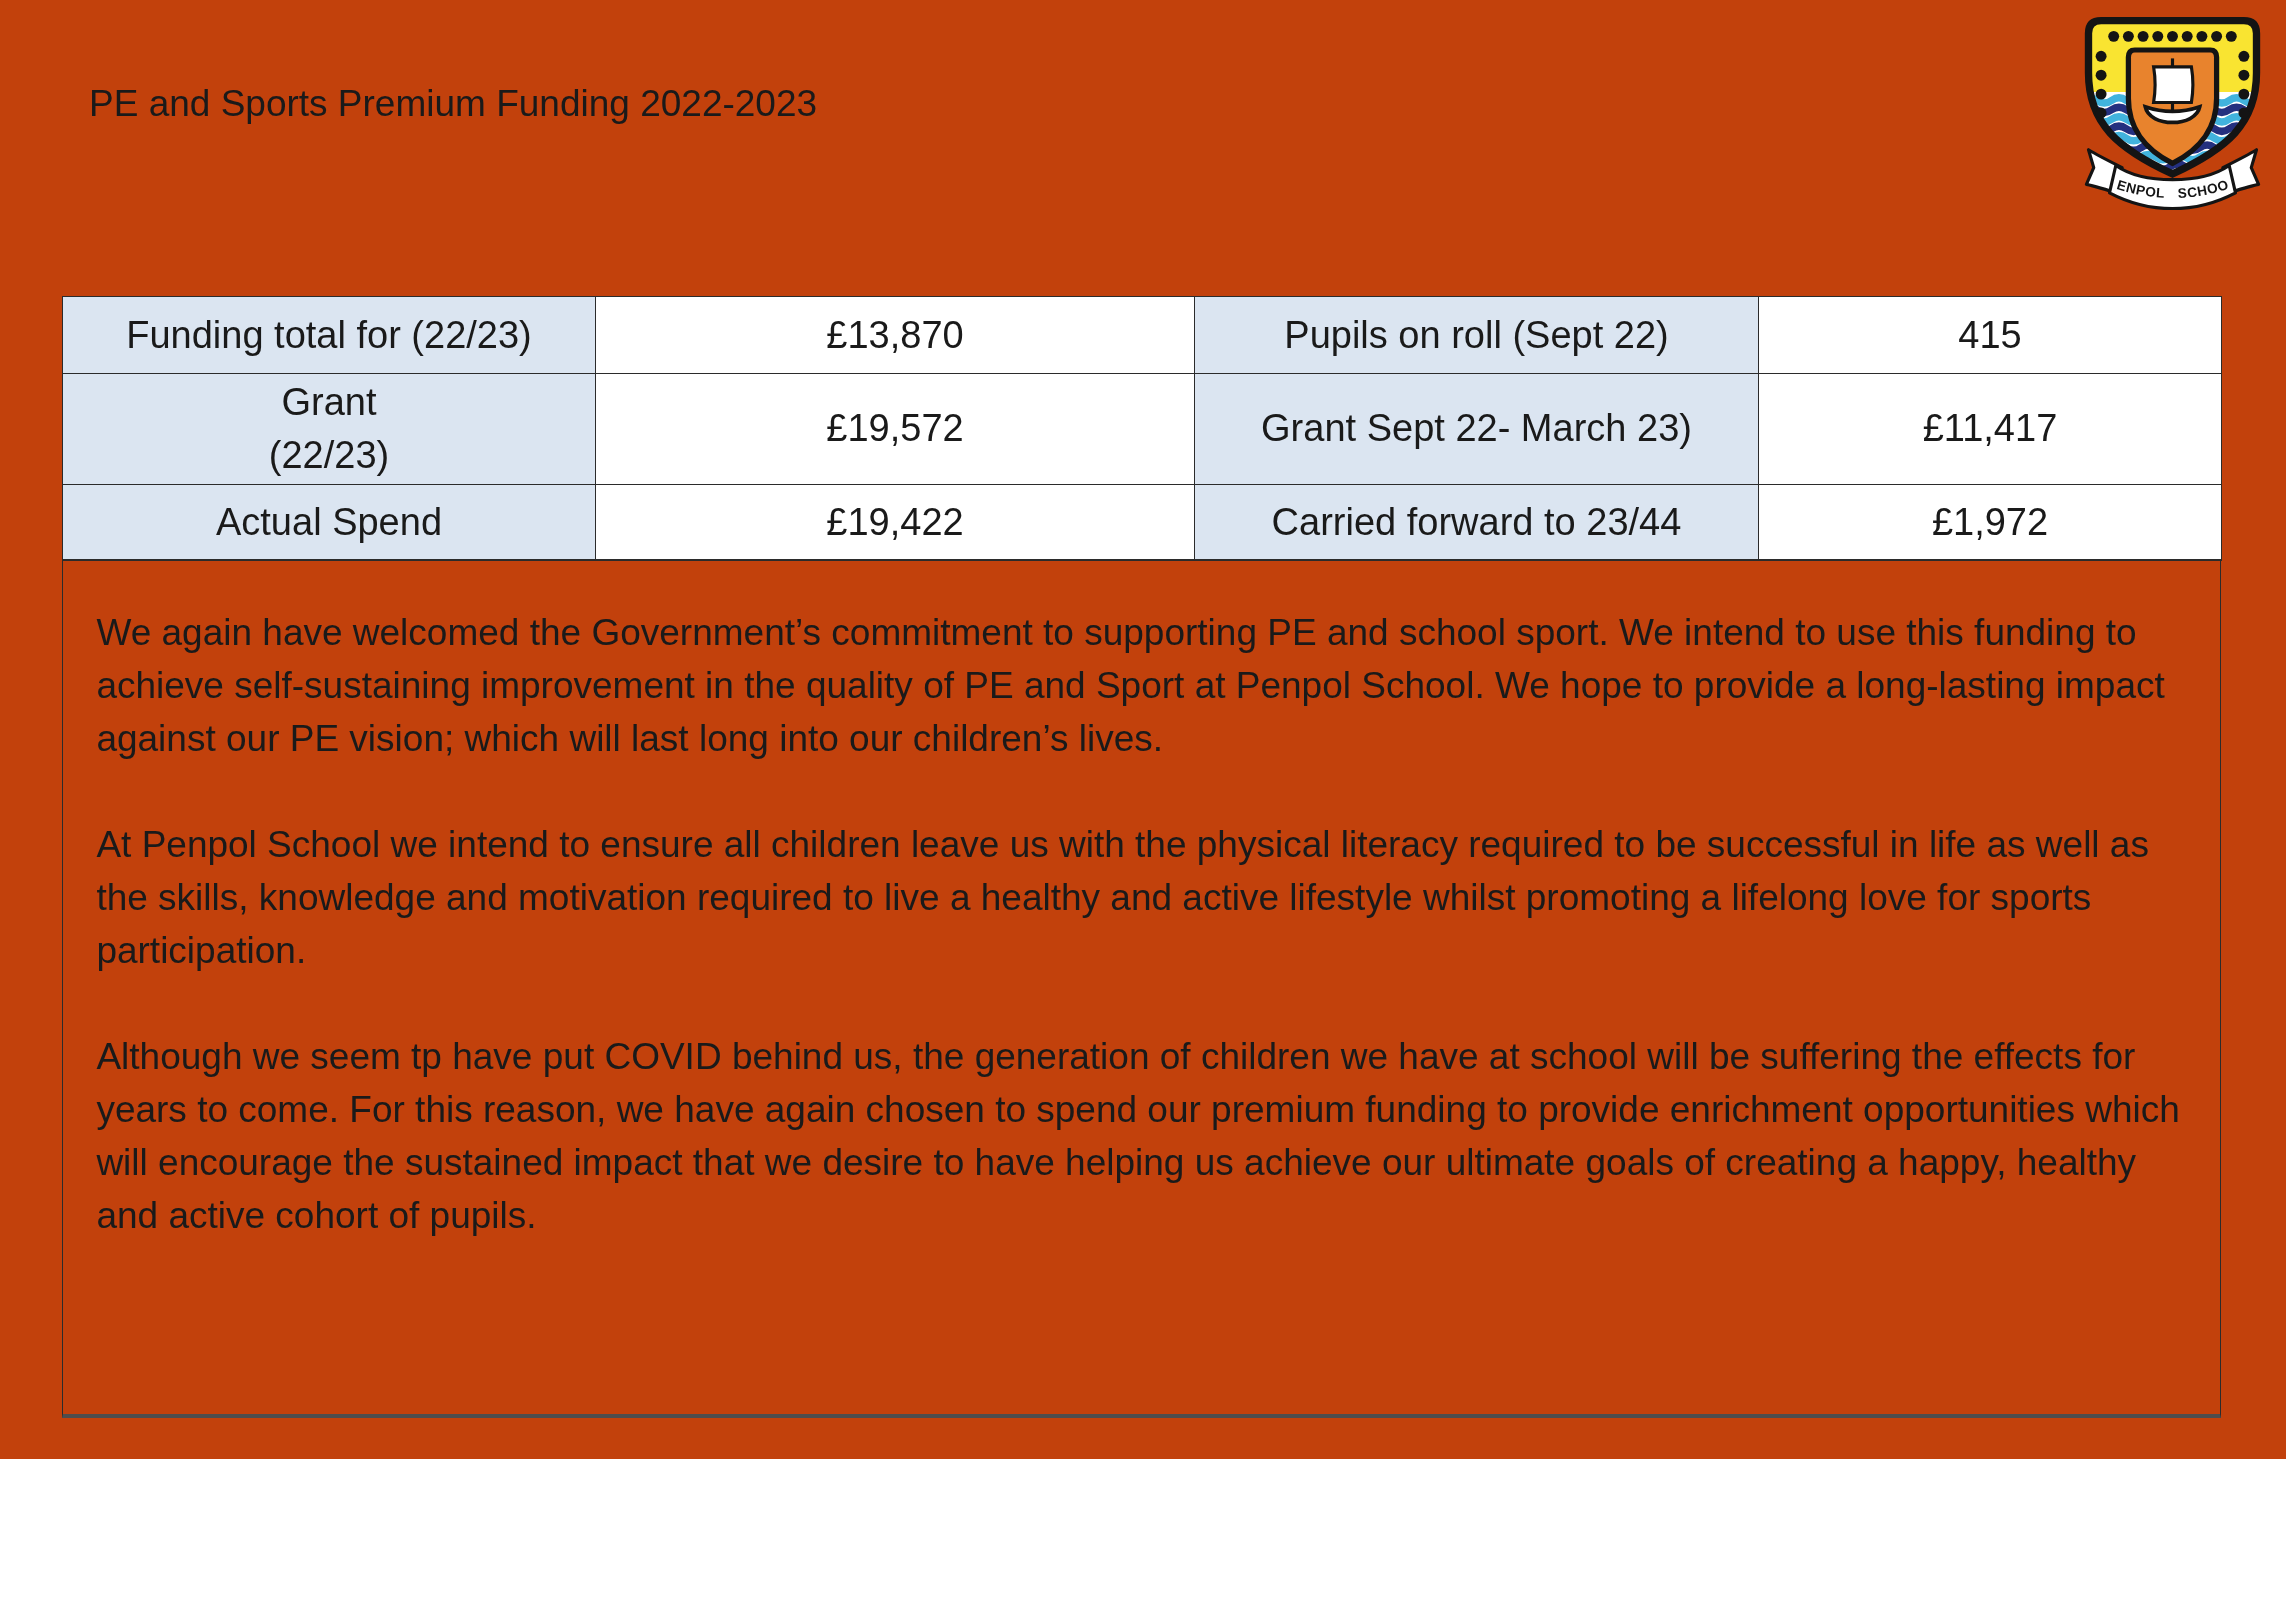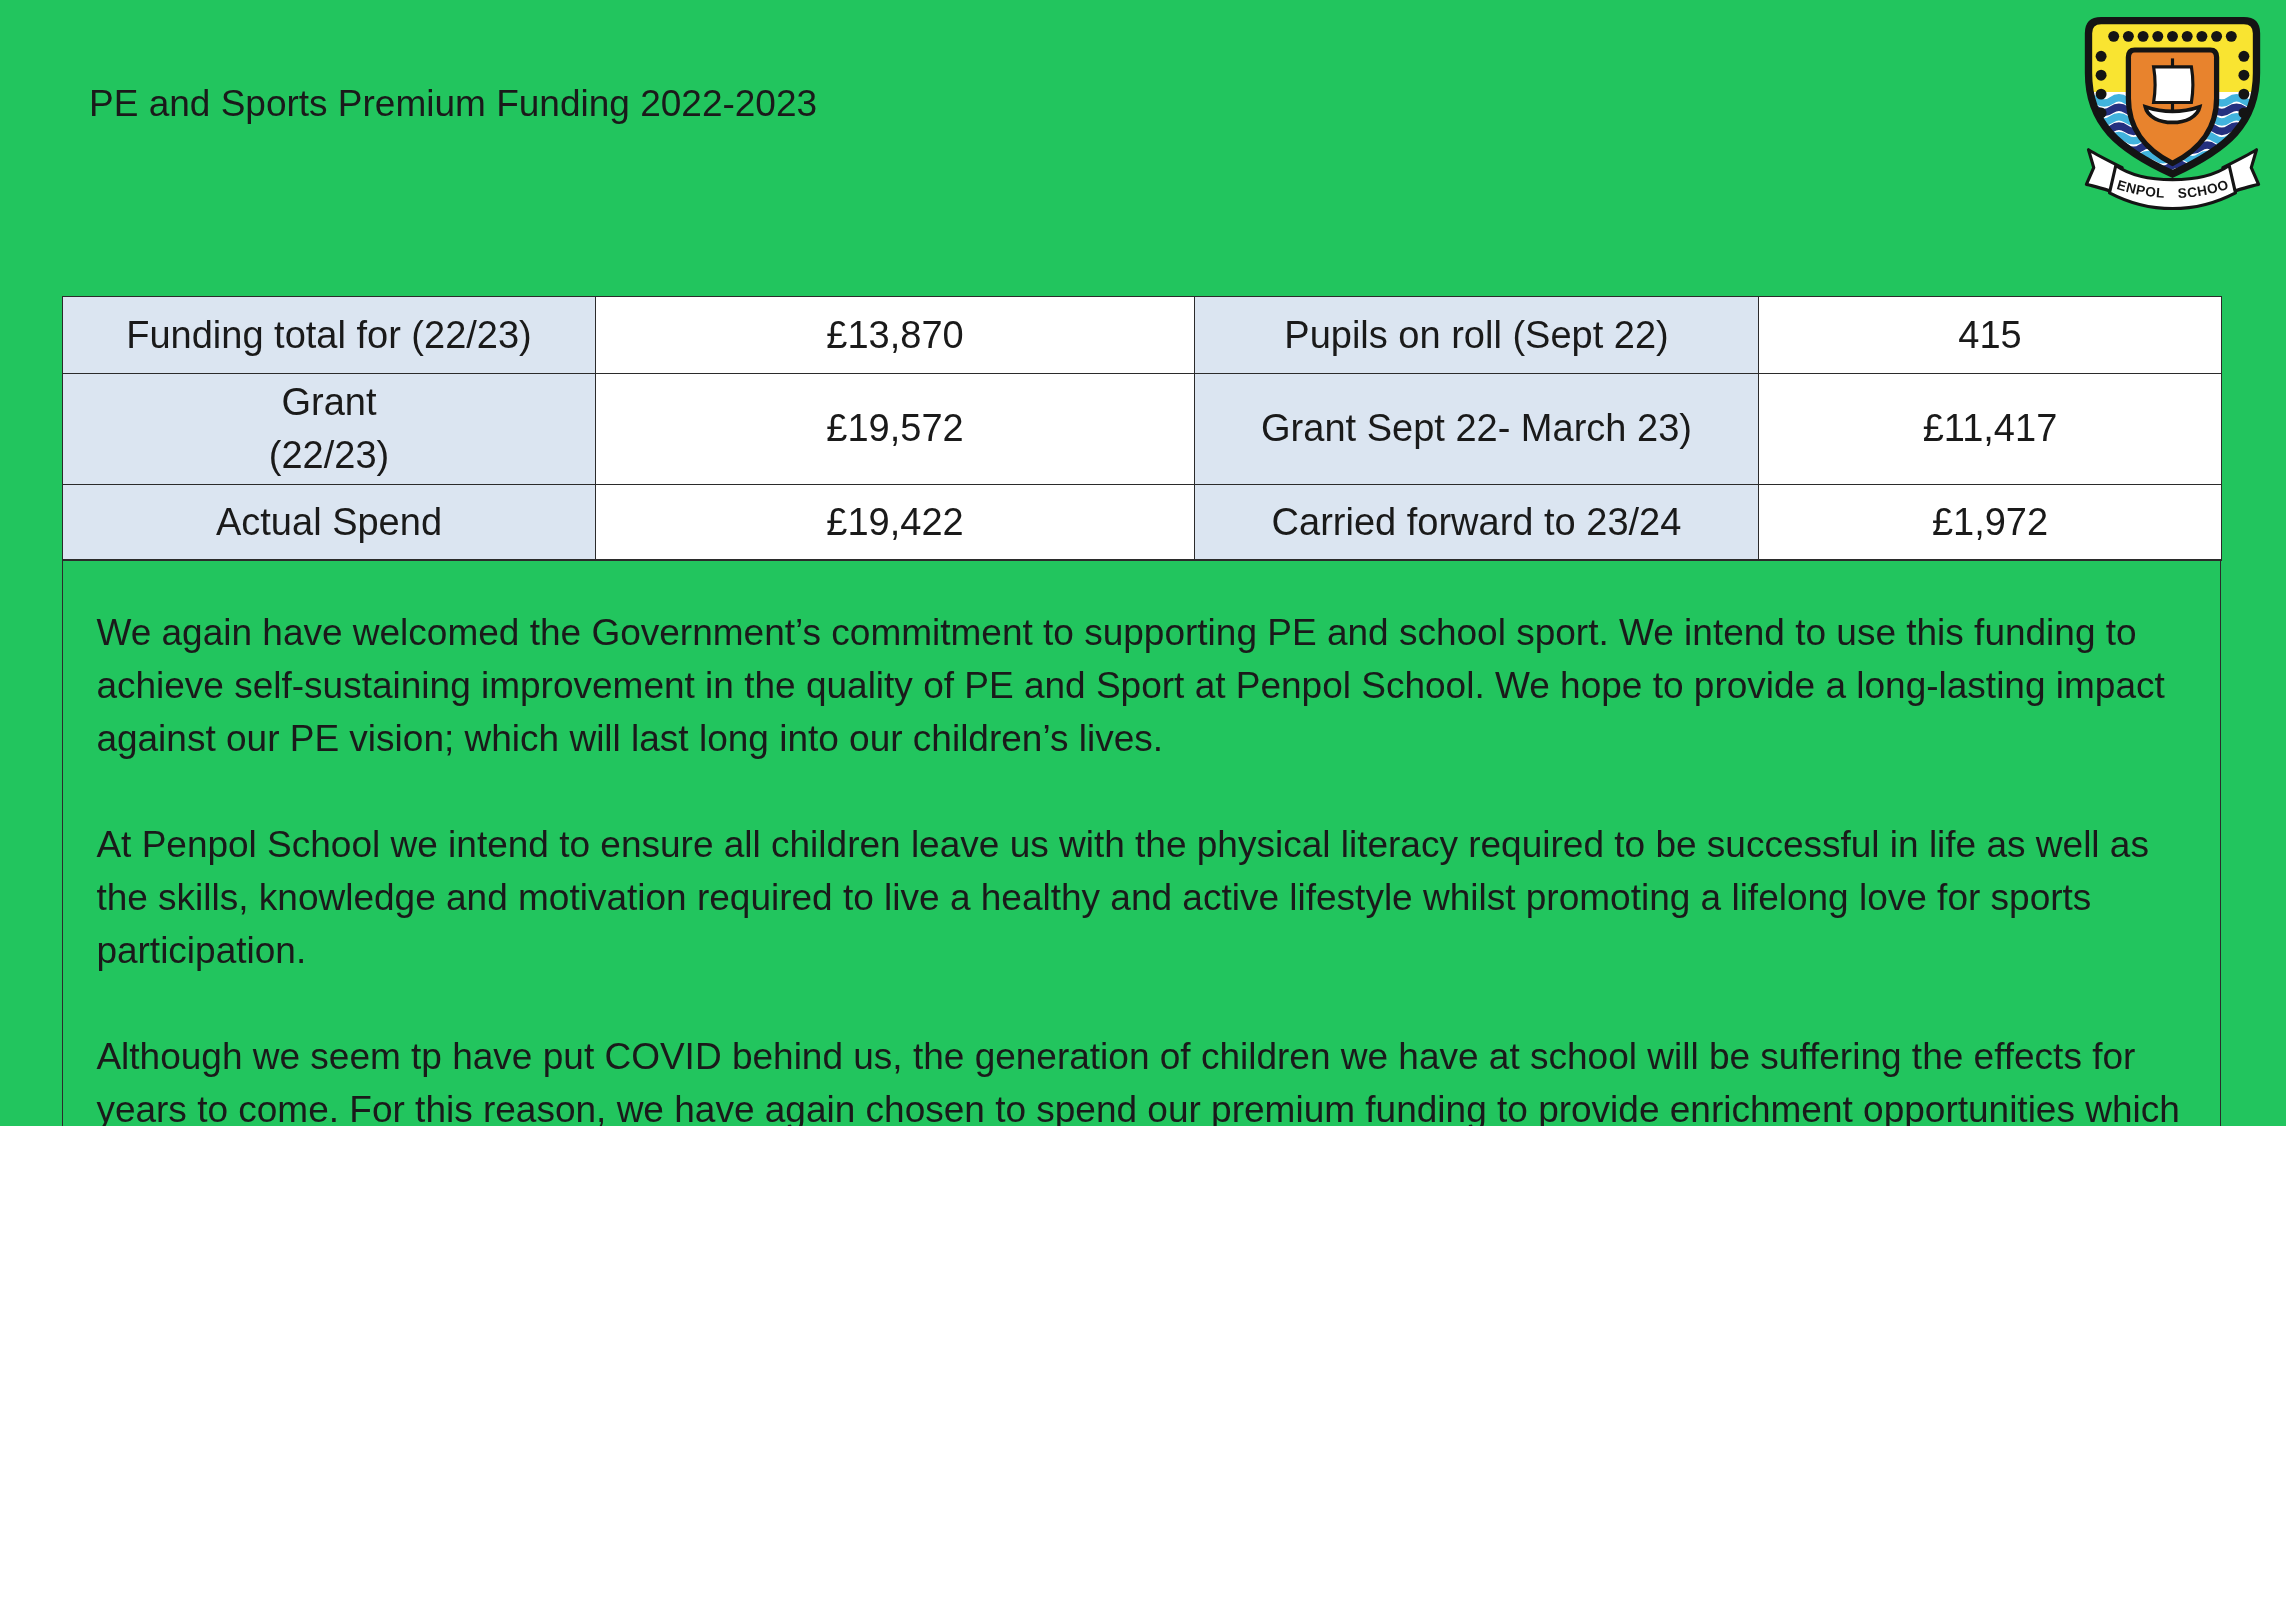--- a/index.html
+++ b/index.html
@@ -1,20 +1,20 @@
 <!DOCTYPE html>
 <html><head>
 <meta charset="utf-8">
 <style>
   html,body{margin:0;padding:0;background:#ffffff;}
   .page{
     position:relative;
     width:2286px;
-    height:1126px;
-    background:#22c55e;
+    height:1459px;
+    background:#c2410c;
     font-family:"Liberation Sans", sans-serif;
     color:#1a1a1a;
     overflow:hidden;
   }
   .doc-title{
     position:absolute;
     left:89px;
     top:83px;
     font-size:37px;
     font-weight:400;
@@ -158,21 +158,21 @@
         <tr class="r3">
           <td class="lbl">Grant
 (22/23)</td>
           <td class="val">£19,572</td>
           <td class="lbl">Grant Sept 22- March 23)</td>
           <td class="val">£11,417</td>
         </tr>
         <tr class="r4">
           <td class="lbl">Actual Spend</td>
           <td class="val">£19,422</td>
-          <td class="lbl">Carried forward to 23/24</td>
+          <td class="lbl">Carried forward to 23/44</td>
           <td class="val">£1,972</td>
         </tr>
       </tbody>
     </table>
 
     <div class="textbox">
       <p>We again have welcomed the Government’s commitment to supporting PE and school sport. We intend to use this funding to achieve self-sustaining improvement in the quality of PE and Sport at Penpol School. We hope to provide a long-lasting impact against our PE vision; which will last long into our children’s lives.</p>
       <p>At Penpol School we intend to ensure all children leave us with the physical literacy required to be successful in life as well as the skills, knowledge and motivation required to live a healthy and active lifestyle whilst promoting a lifelong love for sports participation.</p>
       <p>Although we seem tp have put COVID behind us, the generation of children we have at school will be suffering the effects for years to come. For this reason, we have again chosen to spend our premium funding to provide enrichment opportunities which will encourage the sustained impact that we desire to have helping us achieve our ultimate goals of creating a happy, healthy and active cohort of pupils.</p>
     </div>

